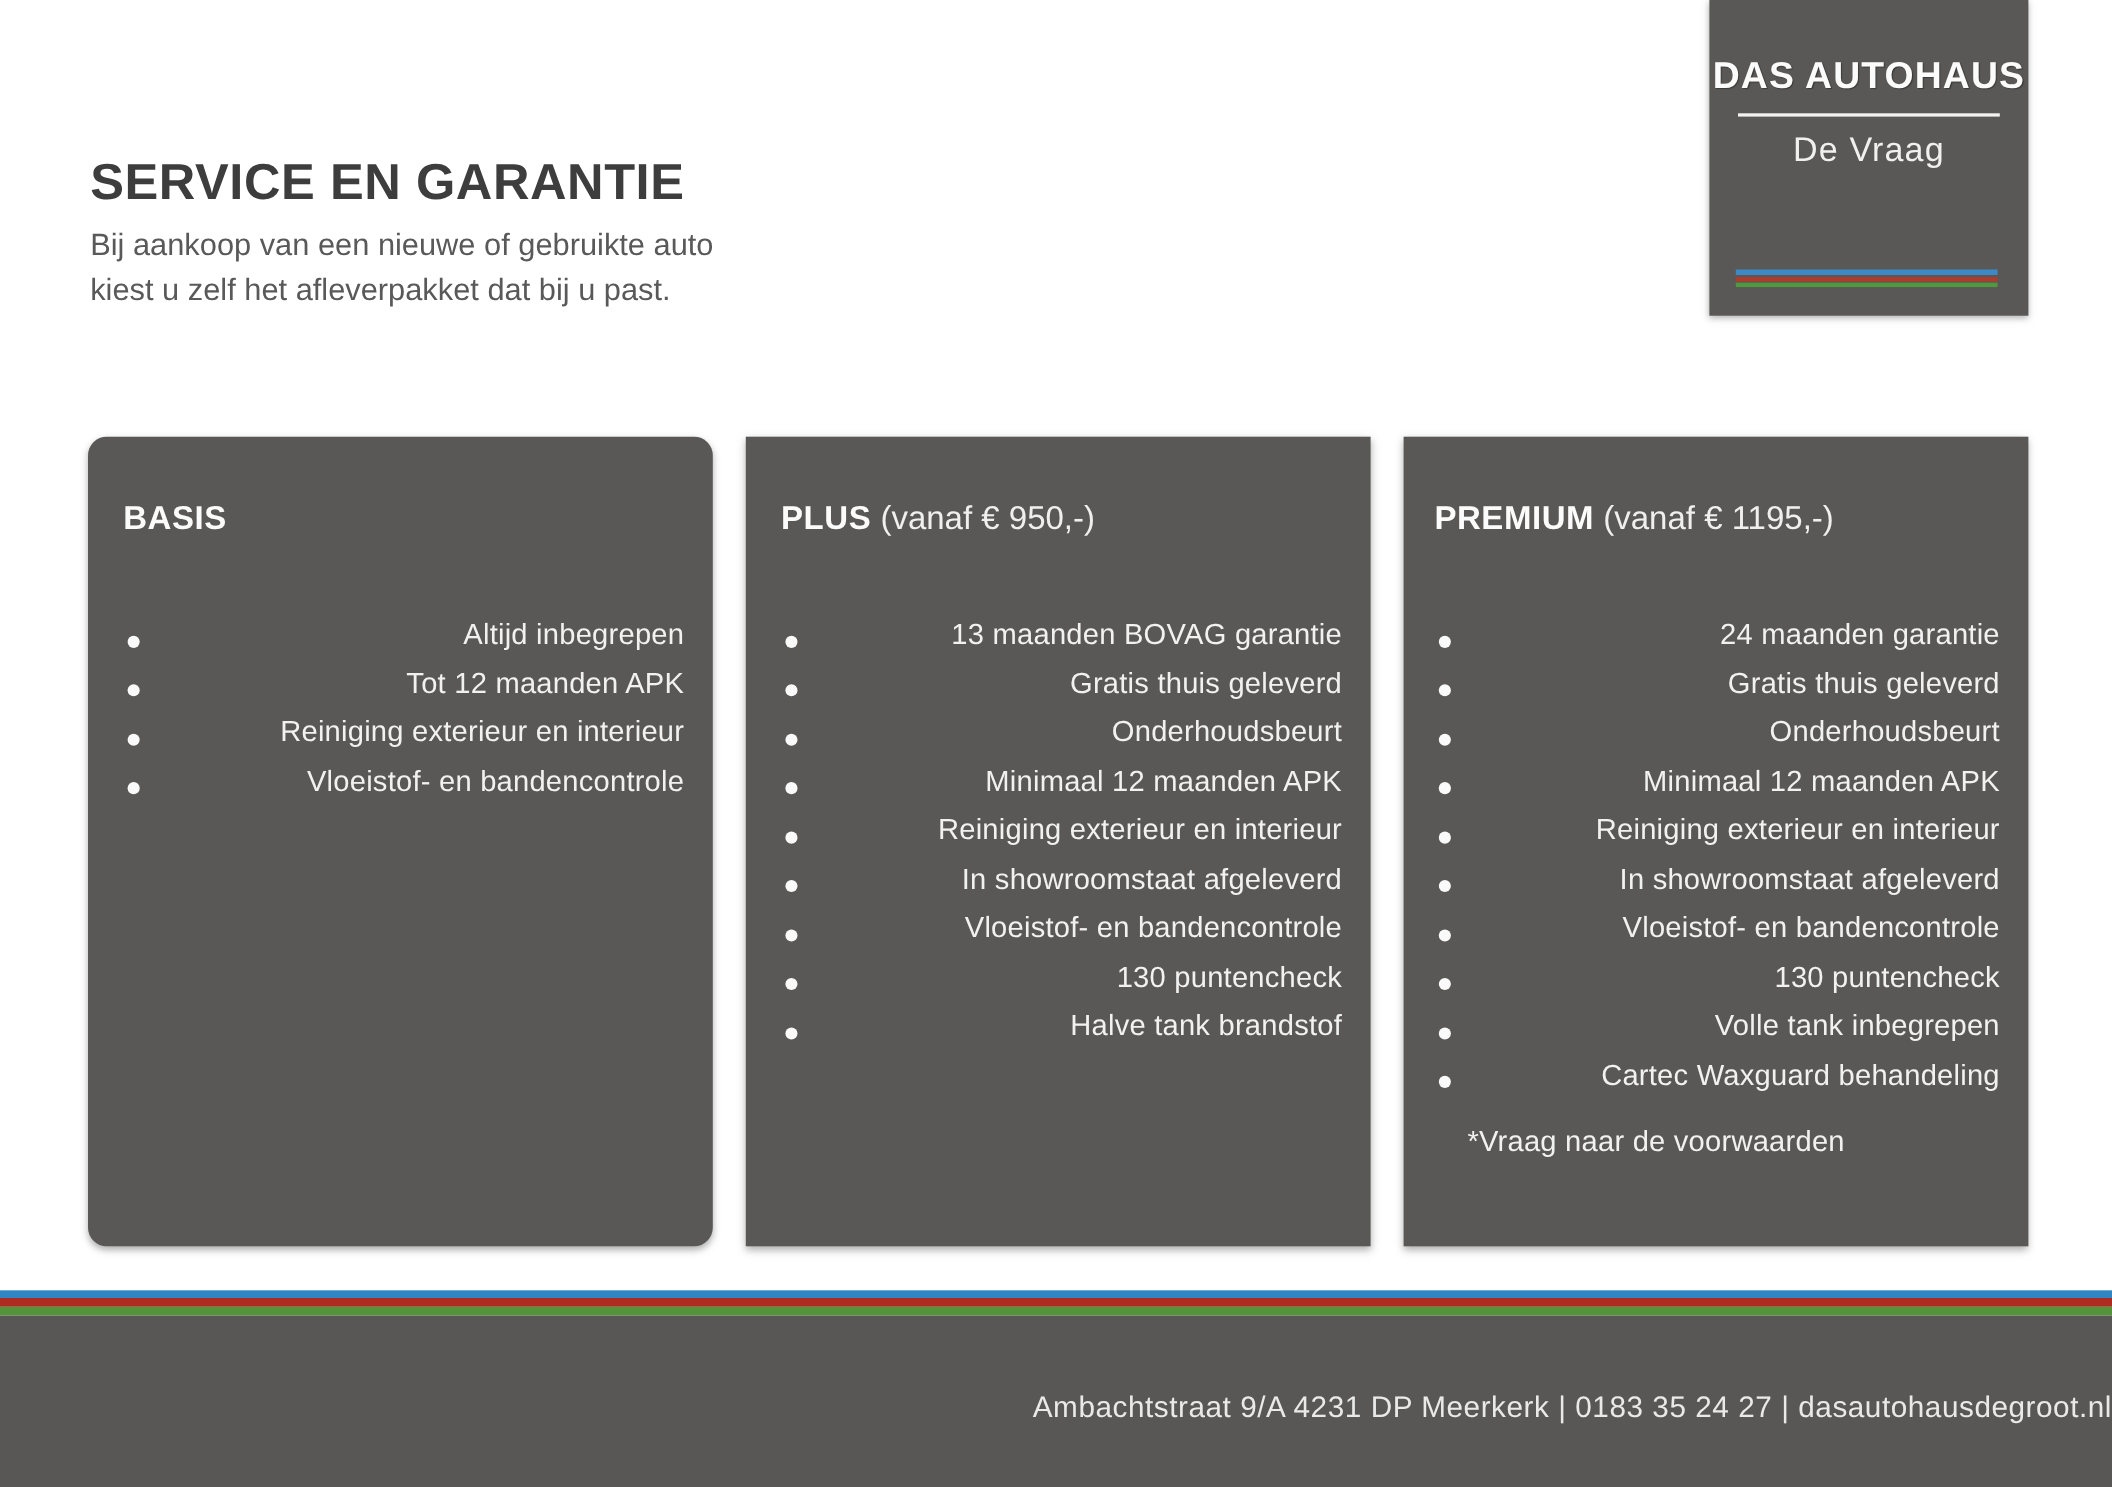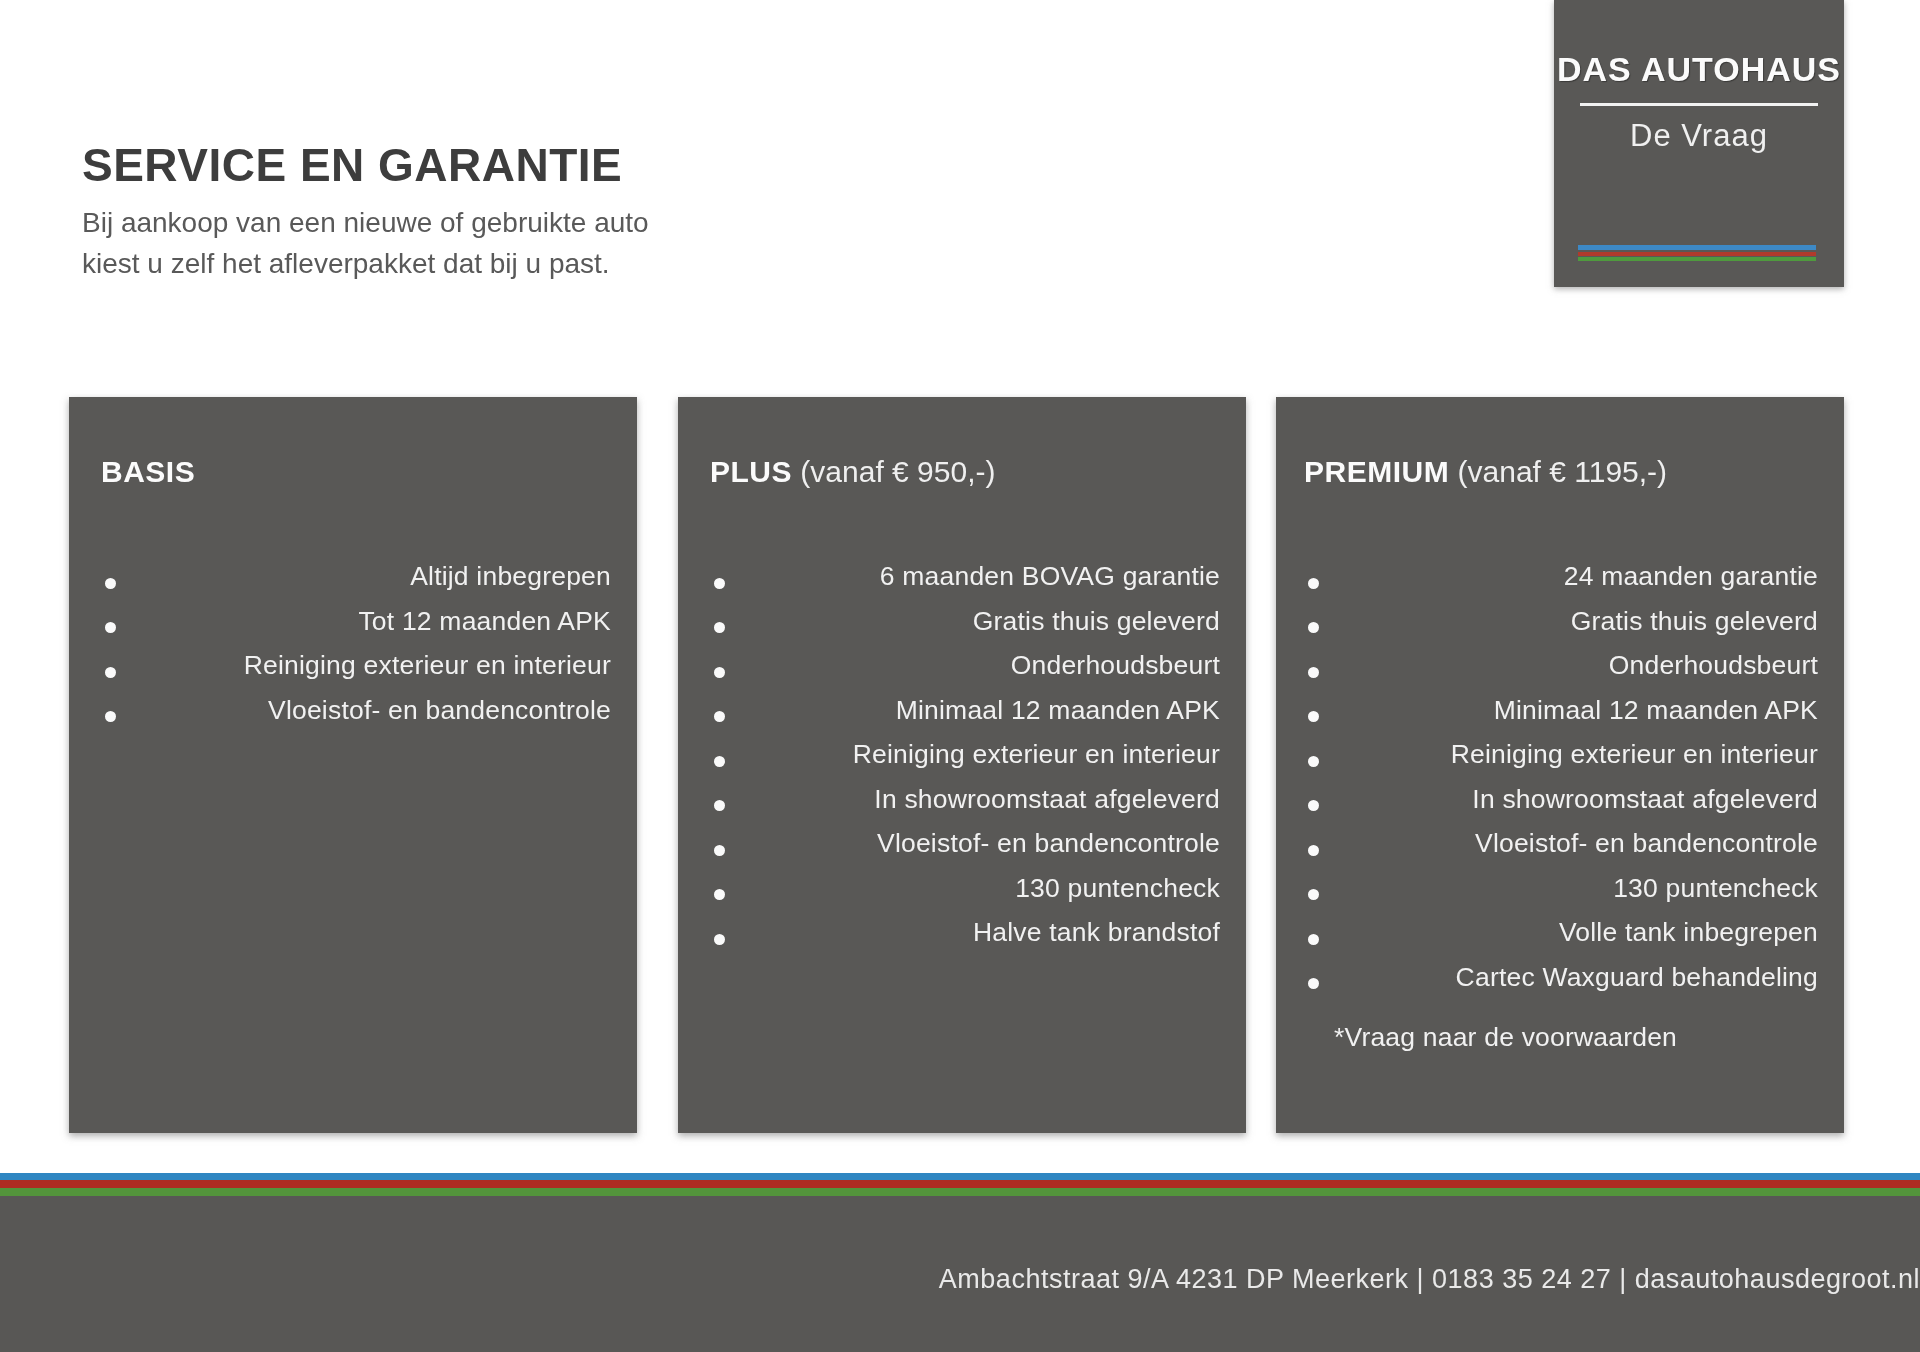--- a/index.html
+++ b/index.html
@@ -81,21 +81,21 @@
     position: absolute;
     top: 397px;
     width: 568px;
     height: 736px;
     background: #595856;
     box-shadow: 0 3px 7px rgba(105,105,105,0.55);
     box-sizing: border-box;
     padding: 58px 26px 0 32px;
     color: #f2f2f2;
   }
-  .card.basis   { left: 69px; }
+  .card.basis   { left: 80px; border-radius: 17px; }
   .card.plus    { left: 678px; }
   .card.premium { left: 1276px; padding-left: 28px; }
 
   .card-header {
     font-size: 30px;
     color: #fbfbfb;
     white-space: nowrap;
   }
   .pkg-name  { font-weight: bold; letter-spacing: 0.5px; }
   .pkg-price { font-weight: normal; color: #efefef; }
@@ -208,21 +208,21 @@
   </div>
 
   <div class="card plus">
     <div class="card-header">
       <span class="pkg-name">PLUS</span>
       <span class="pkg-price">(vanaf € 950,-)</span>
     </div>
     <ul class="pkg-list">
         <li>
           <span class="bullet"></span>
-          <span>6 maanden BOVAG garantie</span>
+          <span>13 maanden BOVAG garantie</span>
         </li>
         <li>
           <span class="bullet"></span>
           <span>Gratis thuis geleverd</span>
         </li>
         <li>
           <span class="bullet"></span>
           <span>Onderhoudsbeurt</span>
         </li>
         <li>

